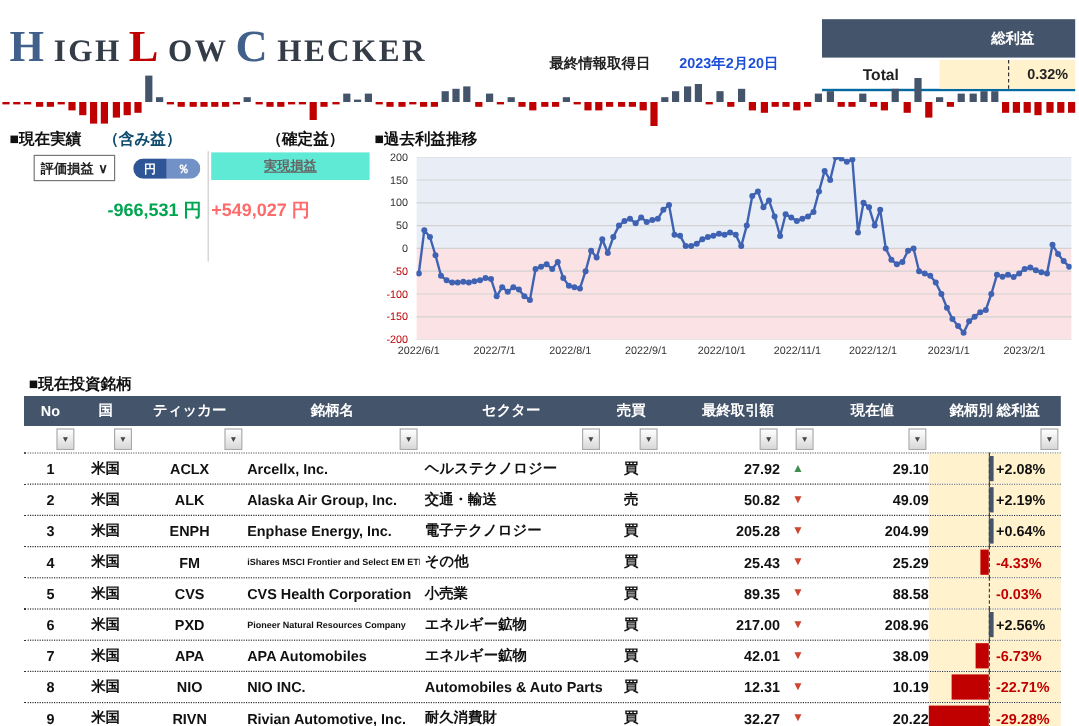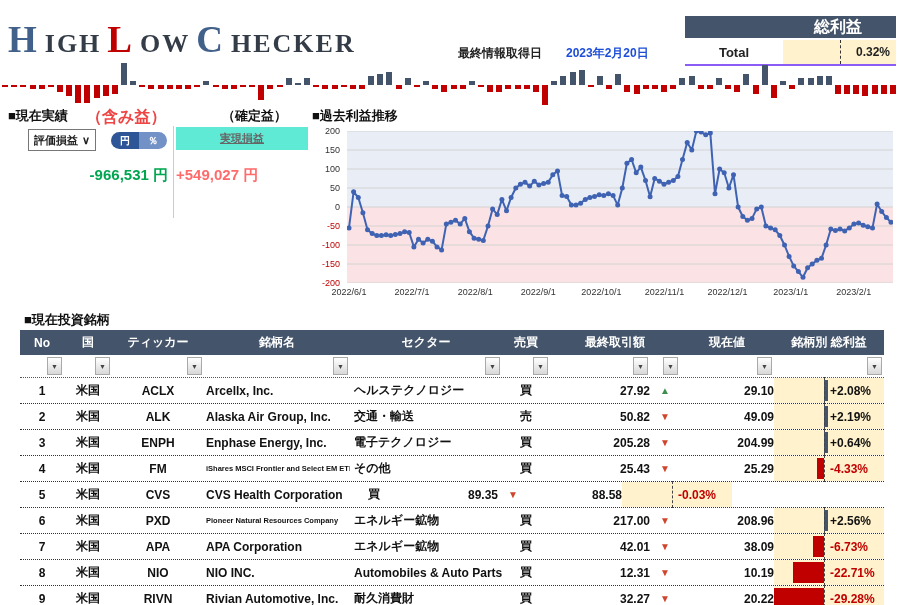--- a/index.html
+++ b/index.html
@@ -13,38 +13,38 @@
   .title-seg.lead-red{font-size:37px;color:var(--red);}
   .title-seg.caps{font-size:26px;color:#343c47;}
   .title-seg.space{font-size:26px;}
 
   
   .date-label{position:absolute;left:458px;top:45px;font-size:12px;font-weight:bold;color:#222;}
   .date-value{position:absolute;left:566px;top:45px;font-size:12px;font-weight:bold;color:#1d4ed8;}
 
   
   .total-box{position:absolute;left:685px;top:16px;width:211px;}
-  .total-head{height:22px;background:var(--navy);color:#fff;font-size:16px;font-weight:bold;
+  .total-head{height:32px;background:var(--navy);color:#fff;font-size:12px;font-weight:bold;
               display:flex;align-items:center;justify-content:flex-end;padding-right:34px;box-sizing:border-box;}
-  .total-row{height:24px;margin-top:2px;display:flex;border-bottom:2px solid #8b5cf6;}
+  .total-row{height:24px;margin-top:2px;display:flex;border-bottom:2px solid #0369a1;}
   .total-label{width:98px;display:flex;align-items:center;justify-content:center;
                font-size:13px;font-weight:bold;color:#222;}
   .total-val{flex:1;background:var(--beige);position:relative;display:flex;align-items:center;
              justify-content:flex-end;padding-right:6px;font-size:12px;font-weight:bold;color:#222;}
   .total-val::before{content:"";position:absolute;left:50%;top:0;bottom:0;border-left:1px dashed #333;}
 
   
   .sparkline{position:absolute;left:2px;top:62px;width:897px;height:46px;}
   .sbar{position:absolute;}
   .sbar.pos{background:var(--navy);}
   .sbar.neg{background:var(--red);}
 
   
   .cr-title{position:absolute;left:8px;top:107px;font-size:13px;font-weight:bold;color:#111;}
-  .cr-sub1{position:absolute;left:86px;top:107px;font-size:16px;font-weight:bold;color:#ef4444;}
+  .cr-sub1{position:absolute;left:86px;top:107px;font-size:13px;font-weight:bold;color:#0c4a6e;}
   .cr-sub2{position:absolute;left:222px;top:107px;font-size:13px;font-weight:bold;color:#111;}
   .dropdown{position:absolute;left:28px;top:129px;width:68px;height:22px;border:1px solid #777;
             background:#fff;font-size:11px;font-weight:bold;color:#222;display:flex;
             align-items:center;justify-content:space-between;padding:0 5px;box-sizing:border-box;}
   .toggle{position:absolute;left:111px;top:132px;width:56px;height:17px;border-radius:9px;
           overflow:hidden;display:flex;font-size:10px;font-weight:bold;color:#fff;}
   .toggle-yen{flex:1;background:#2e5596;display:flex;align-items:center;justify-content:center;}
   .toggle-pct{flex:1;background:#7291c7;display:flex;align-items:center;justify-content:center;}
   .unrealized{position:absolute;left:18px;top:166px;width:150px;text-align:right;
               font-size:15px;font-weight:bold;color:var(--green);}
@@ -549,20 +549,21 @@
           <div class="col-pct">
             <span class="neg">-4.33%</span>
           </div>
         </div>
 
         <div class="h-row">
           <div class="col-no">5</div>
           <div class="col-country">米国</div>
           <div class="col-ticker">CVS</div>
           <div class="col-name">CVS Health Corporation</div>
+          <div class="col-sector">小売業</div>
           <div class="col-side">買</div>
           <div class="col-last">89.35</div>
           <div class="col-arrow arrow down">▼</div>
           <div class="col-current">88.58</div>
           <div class="col-bar">
             <div class="pbar"></div>
           </div>
           <div class="col-pct">
             <span class="neg">-0.03%</span>
           </div>
@@ -583,21 +584,21 @@
           </div>
           <div class="col-pct">
             <span>+2.56%</span>
           </div>
         </div>
 
         <div class="h-row">
           <div class="col-no">7</div>
           <div class="col-country">米国</div>
           <div class="col-ticker">APA</div>
-          <div class="col-name">APA Corporation</div>
+          <div class="col-name">APA Automobiles</div>
           <div class="col-sector">エネルギー鉱物</div>
           <div class="col-side">買</div>
           <div class="col-last">42.01</div>
           <div class="col-arrow arrow down">▼</div>
           <div class="col-current">38.09</div>
           <div class="col-bar">
             <div class="pbar neg" style="right: 6px; width: 11.441px;"></div>
           </div>
           <div class="col-pct">
             <span class="neg">-6.73%</span>

